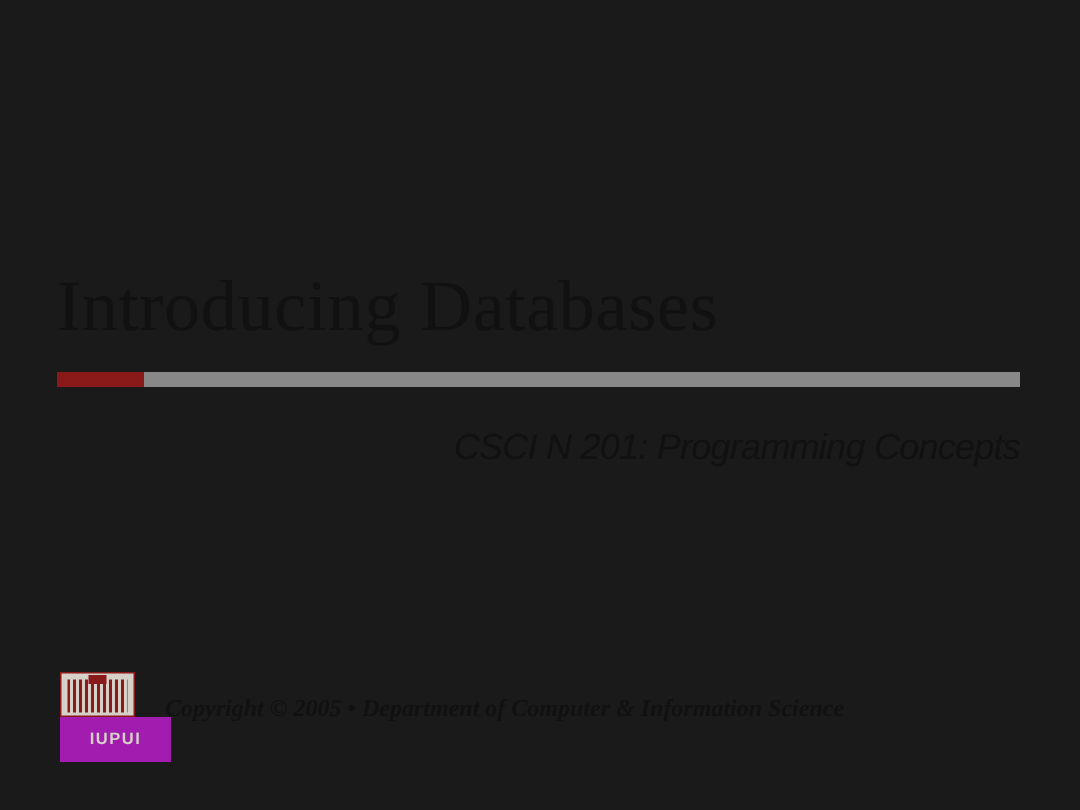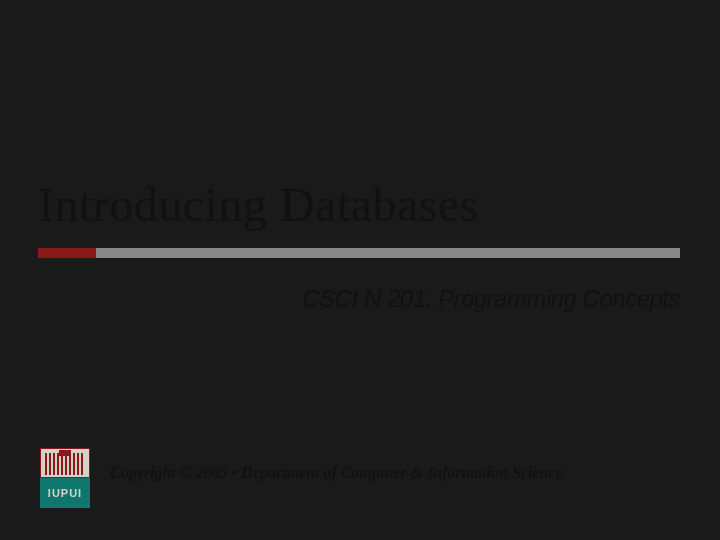--- a/index.html
+++ b/index.html
@@ -81,23 +81,23 @@
     .logo-building::before {
       content: '';
       position: absolute;
       top: -3px;
       left: 14px;
       width: 12px;
       height: 6px;
       background: #8a1a1a;
     }
     .logo-bottom {
-      width: 50px;
+      width: 74px;
       height: 30px;
-      background: #0f766e;
+      background: #a21caf;
       color: #d5d0c8;
       font-size: 11px;
       font-weight: bold;
       text-align: center;
       line-height: 30px;
       letter-spacing: 1px;
       font-family: Arial, sans-serif;
     }
     .copyright-block {
       position: absolute;

